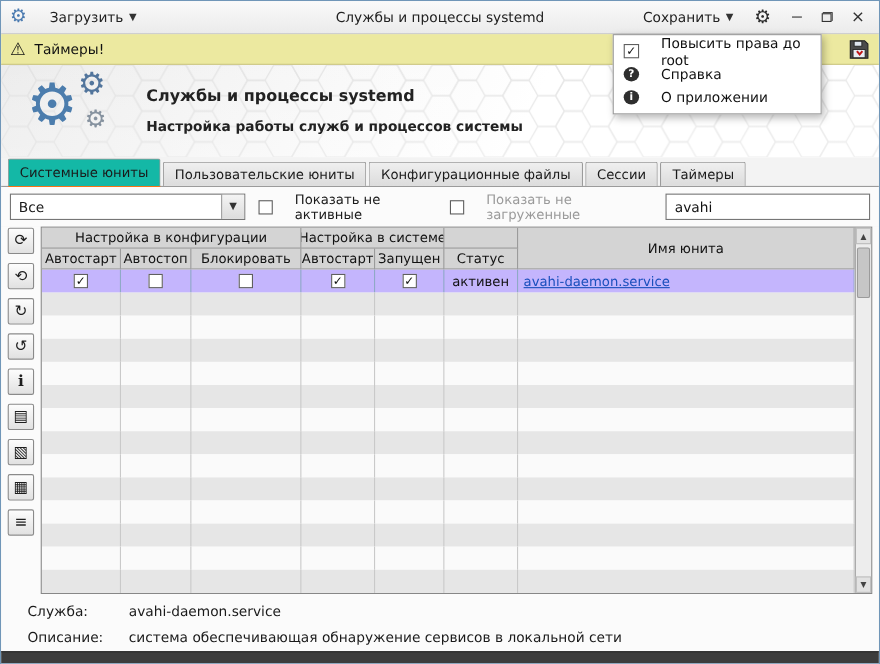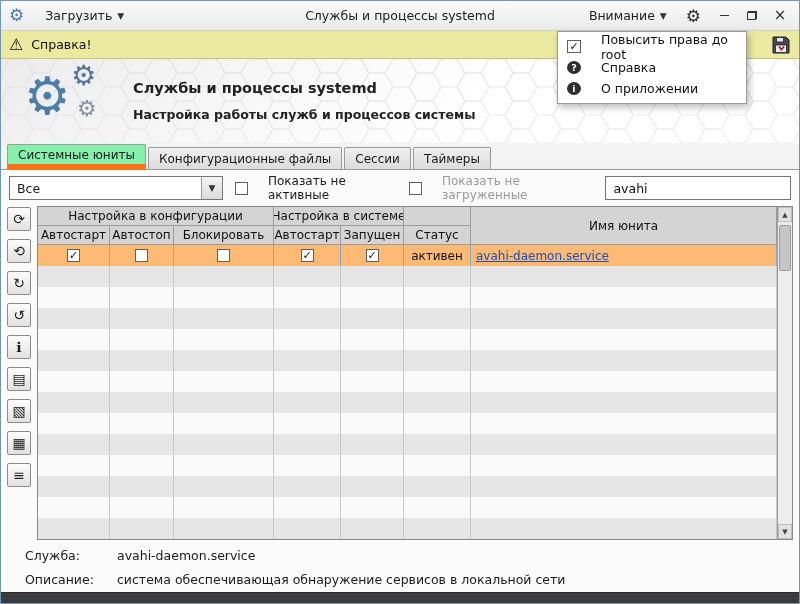--- a/index.html
+++ b/index.html
@@ -51,21 +51,21 @@
   .banner-text { display:flex; flex-direction:column; gap:11px; }
   .banner-title { font-weight:bold; font-size:14.5px; color:#222; }
   .banner-sub { font-weight:bold; font-size:12.5px; color:#222; }
 
   
   .tabs { flex:0 0 26px; display:flex; align-items:flex-end; padding-left:6px;
     background:#f3f3f3; border-bottom:1px solid #9b9b9b; }
   .tab { padding:0 10px; border:1px solid #9b9b9b; border-bottom:none; margin-right:2px;
     background:linear-gradient(#efefef,#dcdcdc); font-size:12px; height:22px;
     display:flex; align-items:center; border-radius:2px 2px 0 0; cursor:pointer; white-space:nowrap; }
-  .tab.active { background:#86efac; height:26px; position:relative; top:1px; border-bottom:6px solid #f97316; }
+  .tab.active { background:#14b8a6; height:26px; position:relative; top:1px; border-bottom:1px solid #f97316; }
 
   
   .filter-row { flex:0 0 36px; background:#fbfbfb; display:flex; align-items:center;
     padding:0 8px; gap:12px; }
   .combo { width:232px; height:24px; border:1px solid #767676; background:#fff;
     display:flex; align-items:center; cursor:pointer; }
   .combo-text { flex:1; padding:0 7px; font-size:12.5px; }
   .combo-btn { width:21px; height:100%; border-left:1px solid #9a9a9a;
     background:linear-gradient(#f4f4f4,#dcdcdc); display:flex; align-items:center;
     justify-content:center; font-size:9px; color:#333; }
@@ -90,21 +90,21 @@
   .thead { display:grid; grid-template-columns:72px 64px 100px 67px 63px 67px minmax(0,1fr);
     grid-template-rows:19px 19px; background:#d4d4d4; flex:0 0 38px; }
   .th { border-right:1px solid #9b9b9b; border-bottom:1px solid #9b9b9b;
     display:flex; align-items:center; justify-content:center; font-size:12px;
     color:#111; overflow:hidden; white-space:nowrap; }
   .tbody { flex:1; display:flex; flex-direction:column; overflow:hidden; }
   .trow { display:grid; grid-template-columns:72px 64px 100px 67px 63px 67px minmax(0,1fr);
     flex:0 0 21px; }
   .td { border-right:1px solid #c9c9c9; display:flex; align-items:center;
     justify-content:center; overflow:hidden; }
-  .trow.data { background:#fdba74; cursor:pointer; }
+  .trow.data { background:#c4b5fd; cursor:pointer; }
   .trow.data .td { border-right:1px solid #8fa9c6; }
   .td.name { justify-content:flex-start; padding-left:5px; }
   .status-text { font-size:12px; color:#111; }
   .unit-link { color:#1a4fbd; text-decoration:underline; font-size:12px; cursor:pointer; white-space:nowrap; }
   .trow.empty.dark { background:#e6e6e6; }
   .trow.empty:not(.dark) { background:#fafafa; }
 
   .vscroll { flex:0 0 15px; border-left:1px solid #9b9b9b; background:#ededed;
     display:flex; flex-direction:column; }
   .scroll-arrow { flex:0 0 15px; display:flex; align-items:center; justify-content:center;
@@ -140,39 +140,39 @@
   <div class="tb-left">
     <span class="app-gear">⚙</span>
     <div class="tb-btn">
       <span>Загрузить</span>
       <span class="dd-arrow">▼</span>
     </div>
   </div>
   <div class="tb-title">Службы и процессы systemd</div>
   <div class="tb-right">
     <div class="tb-btn">
-      <span>Внимание</span>
+      <span>Сохранить</span>
       <span class="dd-arrow">▼</span>
     </div>
     <span class="gear-btn">⚙</span>
     <div class="win-btn">
         <span class="min-line"></span>
       </div>
     <div class="win-btn">
         <span class="restore-icon"></span>
       </div>
     <div class="win-btn">
         <span class="close-x">×</span>
       </div>
   </div>
 </div>
 
 <div class="warning-bar">
   <span class="warn-icon">⚠</span>
-  <span class="warn-text">Справка!</span>
+  <span class="warn-text">Таймеры!</span>
   <span class="save-floppy">
     <svg width="20" height="20" viewBox="0 0 20 20">
       <path d="M2 2 h13 l3 3 v13 h-16 z" fill="#4a4a4a" stroke="#222" stroke-width="1"></path>
       <rect x="5.5" y="2.5" width="7" height="4.5" fill="#dfe6ef" stroke="#222" stroke-width="0.8"></rect>
       <rect x="4.5" y="10" width="11" height="7.5" fill="#e8edf4" stroke="#222" stroke-width="0.8"></rect>
       <path d="M8 11.5 l2.5 3 l2.5 -3" fill="none" stroke="#c01818" stroke-width="1.8"></path>
     </svg>
   </span>
 </div>
 
@@ -200,20 +200,21 @@
     </div>
     <div class="banner-text">
       <div class="banner-title">Службы и процессы systemd</div>
       <div class="banner-sub">Настройка работы служб и процессов системы</div>
     </div>
   </div>
 </div>
 
 <div class="tabs">
     <div class="tab active">Системные юниты</div>
+    <div class="tab">Пользовательские юниты</div>
     <div class="tab">Конфигурационные файлы</div>
     <div class="tab">Сессии</div>
     <div class="tab">Таймеры</div>
   </div>
 
 <div class="filter-row">
   <div class="combo">
     <span class="combo-text">Все</span>
     <span class="combo-btn">▼</span>
   </div>

